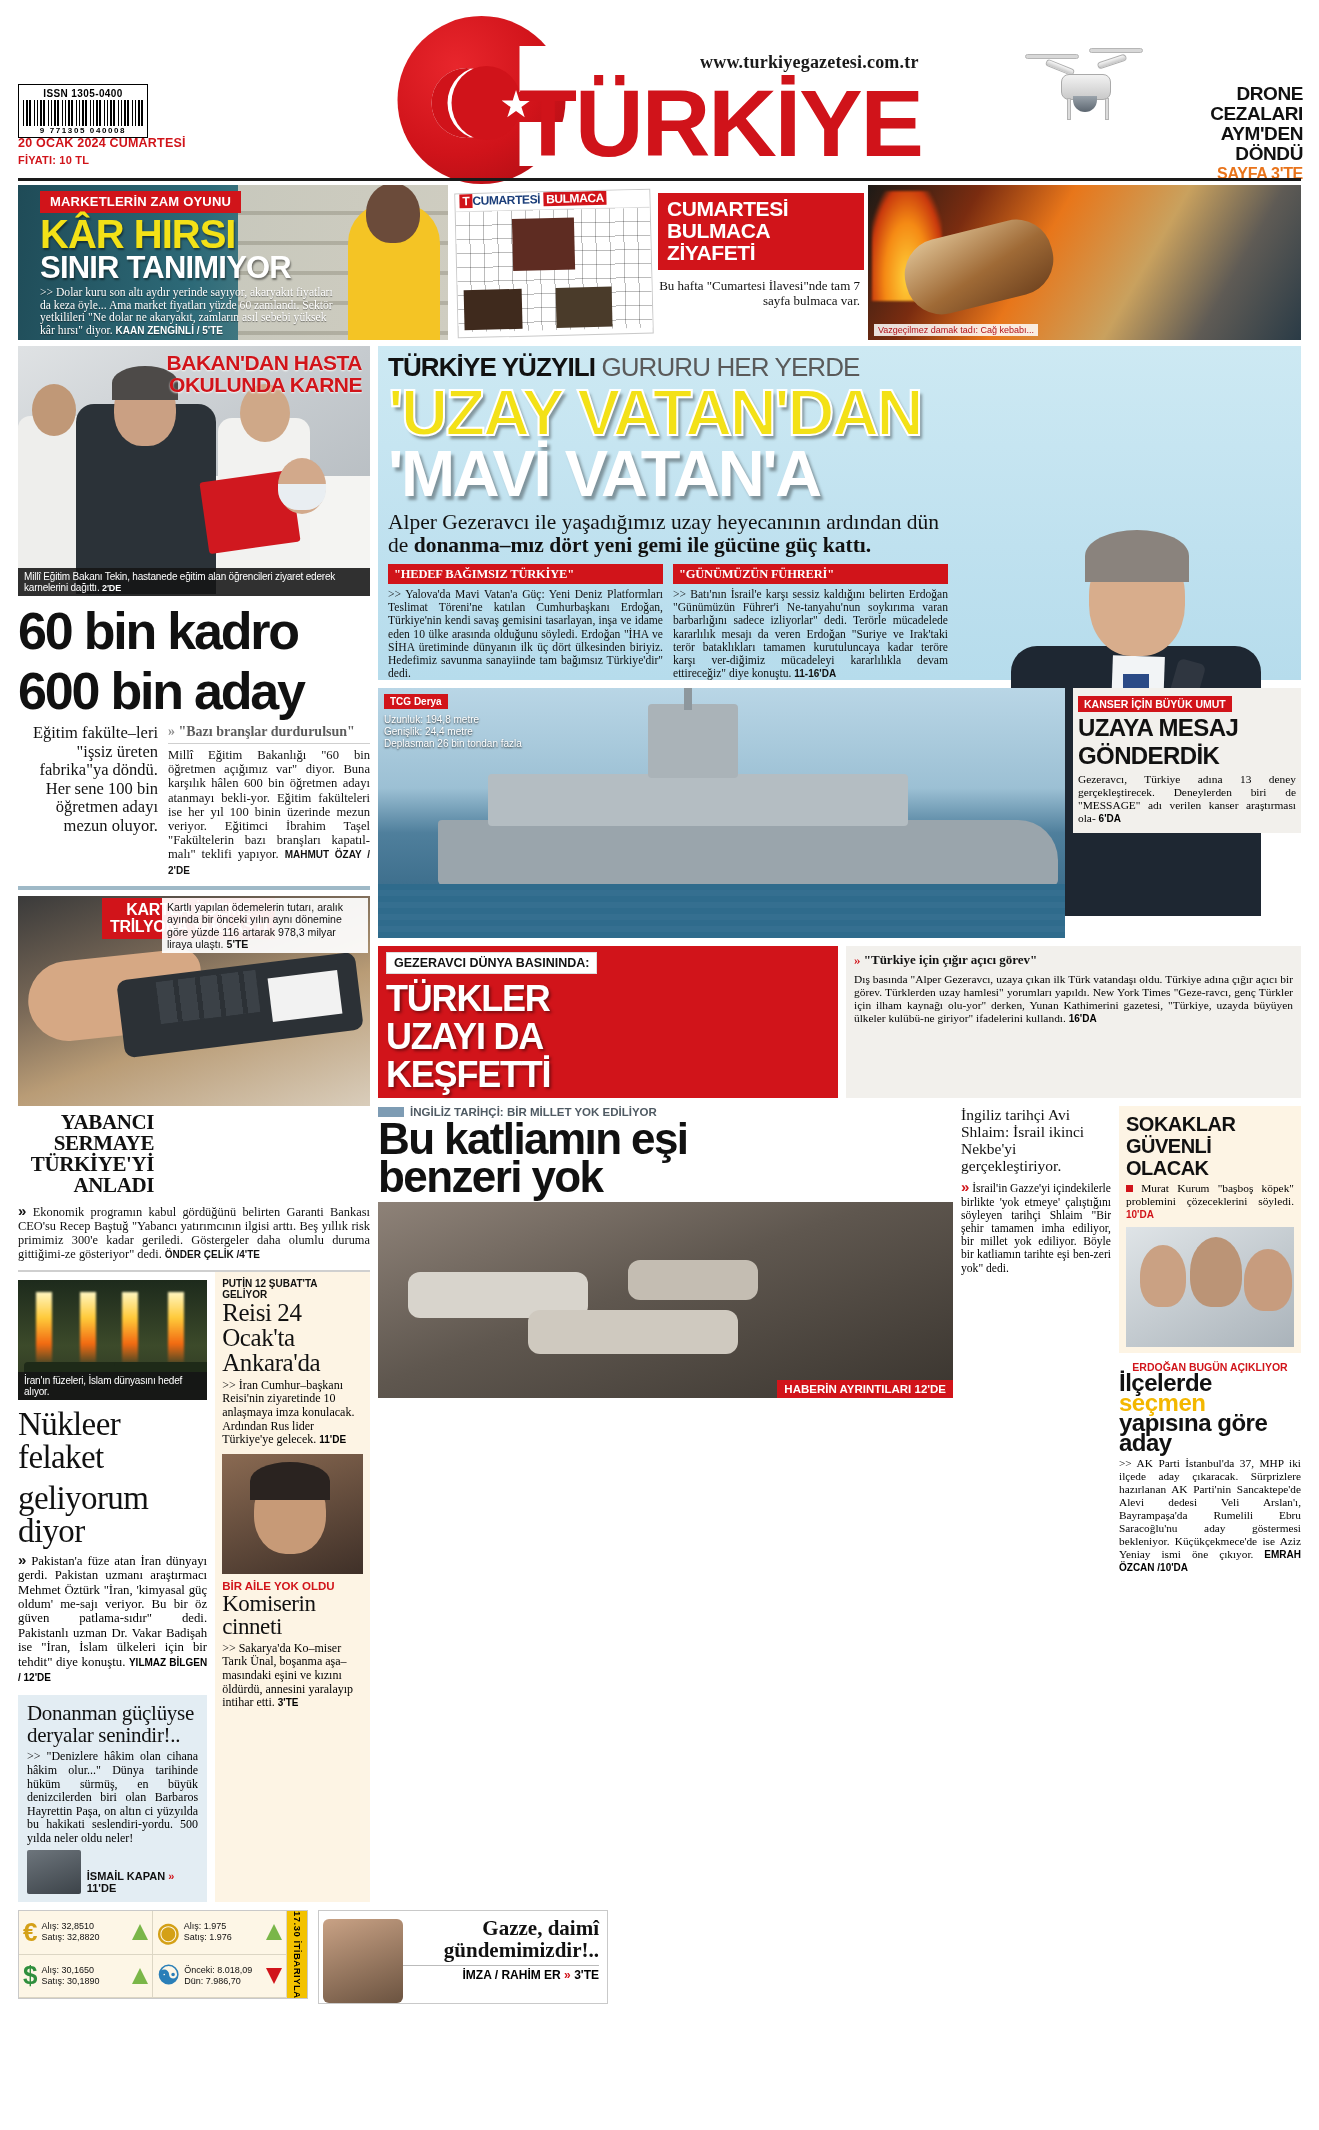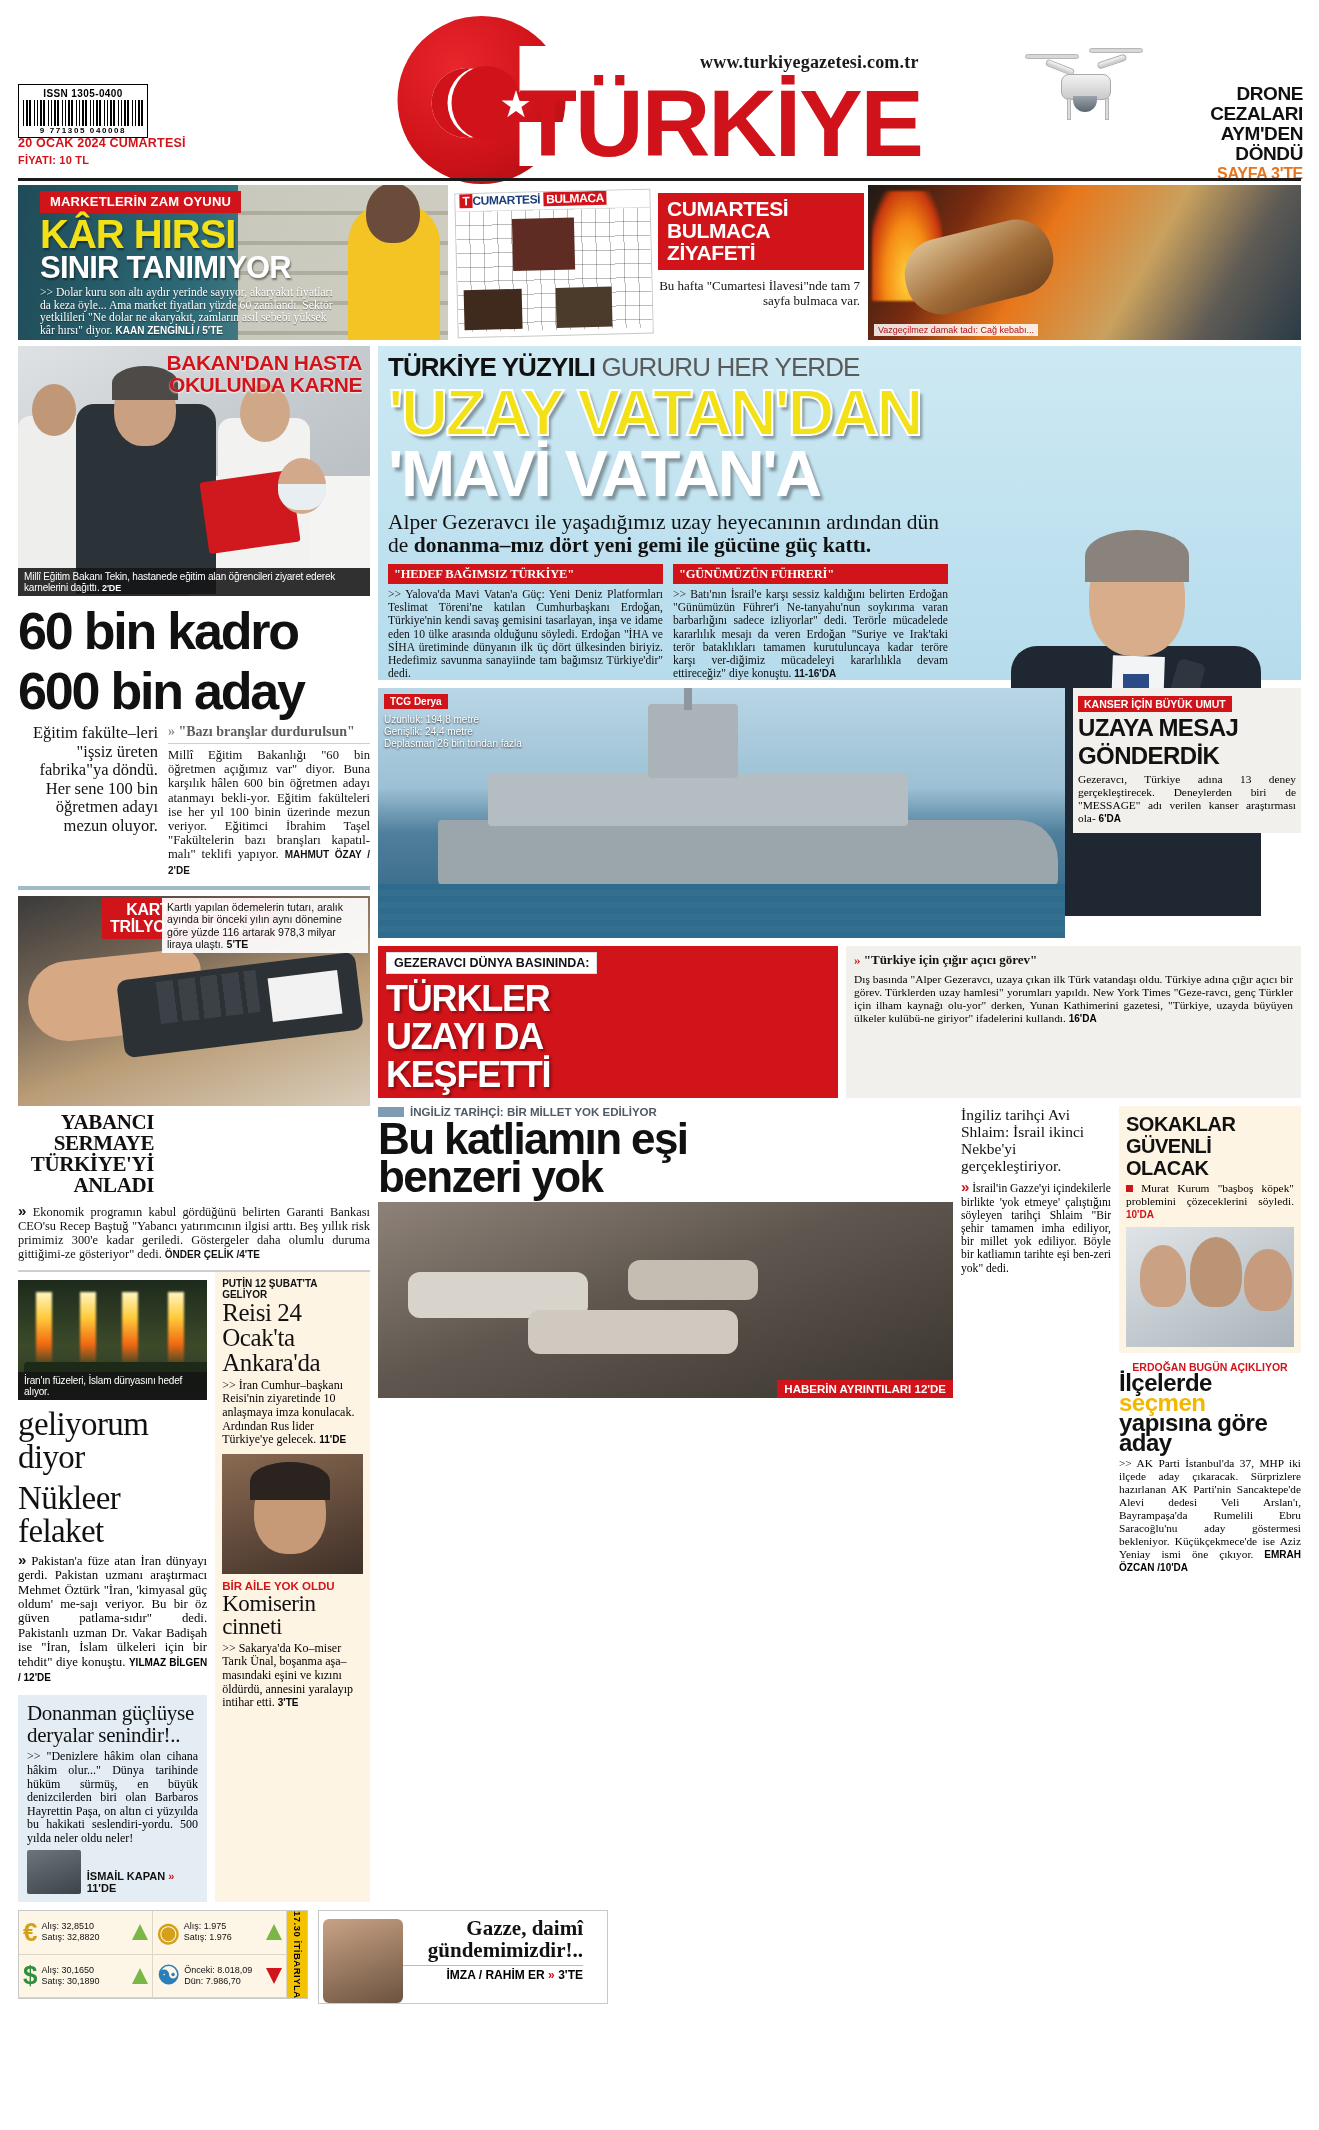--- a/index.html
+++ b/index.html
@@ -298,21 +298,21 @@
   .cur-grid{ flex:1; display:grid; grid-template-columns:1fr 1fr; }
   .cur-cell{ display:flex; align-items:center; gap:4px; padding:5px 4px; border-right:1px solid #dcd6c4; border-bottom:1px solid #dcd6c4;}
   .cur-ico{ font-family:"Liberation Sans",sans-serif; font-weight:700; font-size:26px; }
   .cur-txt{ font-family:"Liberation Sans",sans-serif; font-size:9px; line-height:11px; color:#111; flex:1;}
   .tri{ width:0; height:0; border-left:8px solid transparent; border-right:8px solid transparent;}
   .tri-up{ border-bottom:16px solid #7ab648; }
   .tri-dn{ border-top:16px solid #d1141a; }
   .cur-side{ width:20px; background:#f3c200; writing-mode:vertical-rl; text-orientation:mixed;
      font-family:"Liberation Sans",sans-serif; font-weight:700; font-size:9.5px; display:flex;
      align-items:center; justify-content:center; letter-spacing:.5px;}
-  .opin{ width:290px; border:1px solid #c9c9c9; background:#fff; position:relative; padding:6px 24px; height:94px;}
+  .opin{ width:290px; border:1px solid #c9c9c9; background:#fff; position:relative; padding:6px 8px; height:94px;}
   .opin-face{ position:absolute; left:4px; top:8px; width:80px; height:84px; background:linear-gradient(160deg,#c9a285,#6b5340); border-radius:6px;}
   .opin h4{ font-family:"Liberation Serif",serif; font-size:21px; line-height:22px; text-align:right; color:#111;}
   .opin .sep{ border-top:1px solid #bbb; margin:4px 0 2px; }
   .opin .ft{ font-family:"Liberation Sans",sans-serif; font-weight:700; font-size:12px; text-align:right;}
   .opin .ft i{ color:#d1141a; font-style:normal;}
 </style>
 </head>
 <body>
 
 <div class="page">
@@ -480,22 +480,22 @@
           <div class="mis-photo">
             <div class="mis-bg"></div>
             <div class="mis-f" style="left:18px;"></div>
             <div class="mis-f" style="left:62px;"></div>
             <div class="mis-f" style="left:104px;"></div>
             <div class="mis-f" style="left:150px;"></div>
             <div class="mis-tank" style="left:6px;"></div>
             <div class="mis-tank" style="left:96px;"></div>
             <div class="photo-cap">İran'ın füzeleri, İslam dünyasını hedef alıyor.</div>
           </div>
+          <div class="nuk-h">Nükleer felaket</div>
           <div class="nuk-h">geliyorum diyor</div>
-          <div class="nuk-h">Nükleer felaket</div>
           <div class="nuk-b">
             <span class="qmark">»</span>
             <span>Pakistan'a füze atan İran dünyayı gerdi. Pakistan uzmanı araştırmacı Mehmet Öztürk "İran, 'kimyasal güç oldum' me-sajı veriyor. Bu bir öz güven patlama-sıdır" dedi. Pakistanlı uzman Dr. Vakar Badişah ise "İran, İslam ülkeleri için bir tehdit" diye konuştu.</span>
             <span class="byline">YILMAZ BİLGEN / 12'DE</span>
           </div>
 
           <div class="don-box">
             <div class="don-h">Donanman güçlüyse</div>
             <div class="don-h">deryalar senindir!..</div>
             <div class="don-b">&gt;&gt; "Denizlere hâkim olan cihana hâkim olur..." Dünya tarihinde hüküm sürmüş, en büyük denizcilerden biri olan Barbaros Hayrettin Paşa, on altın ci yüzyılda bu hakikati seslendiri-yordu. 500 yılda neler oldu neler!</div>

